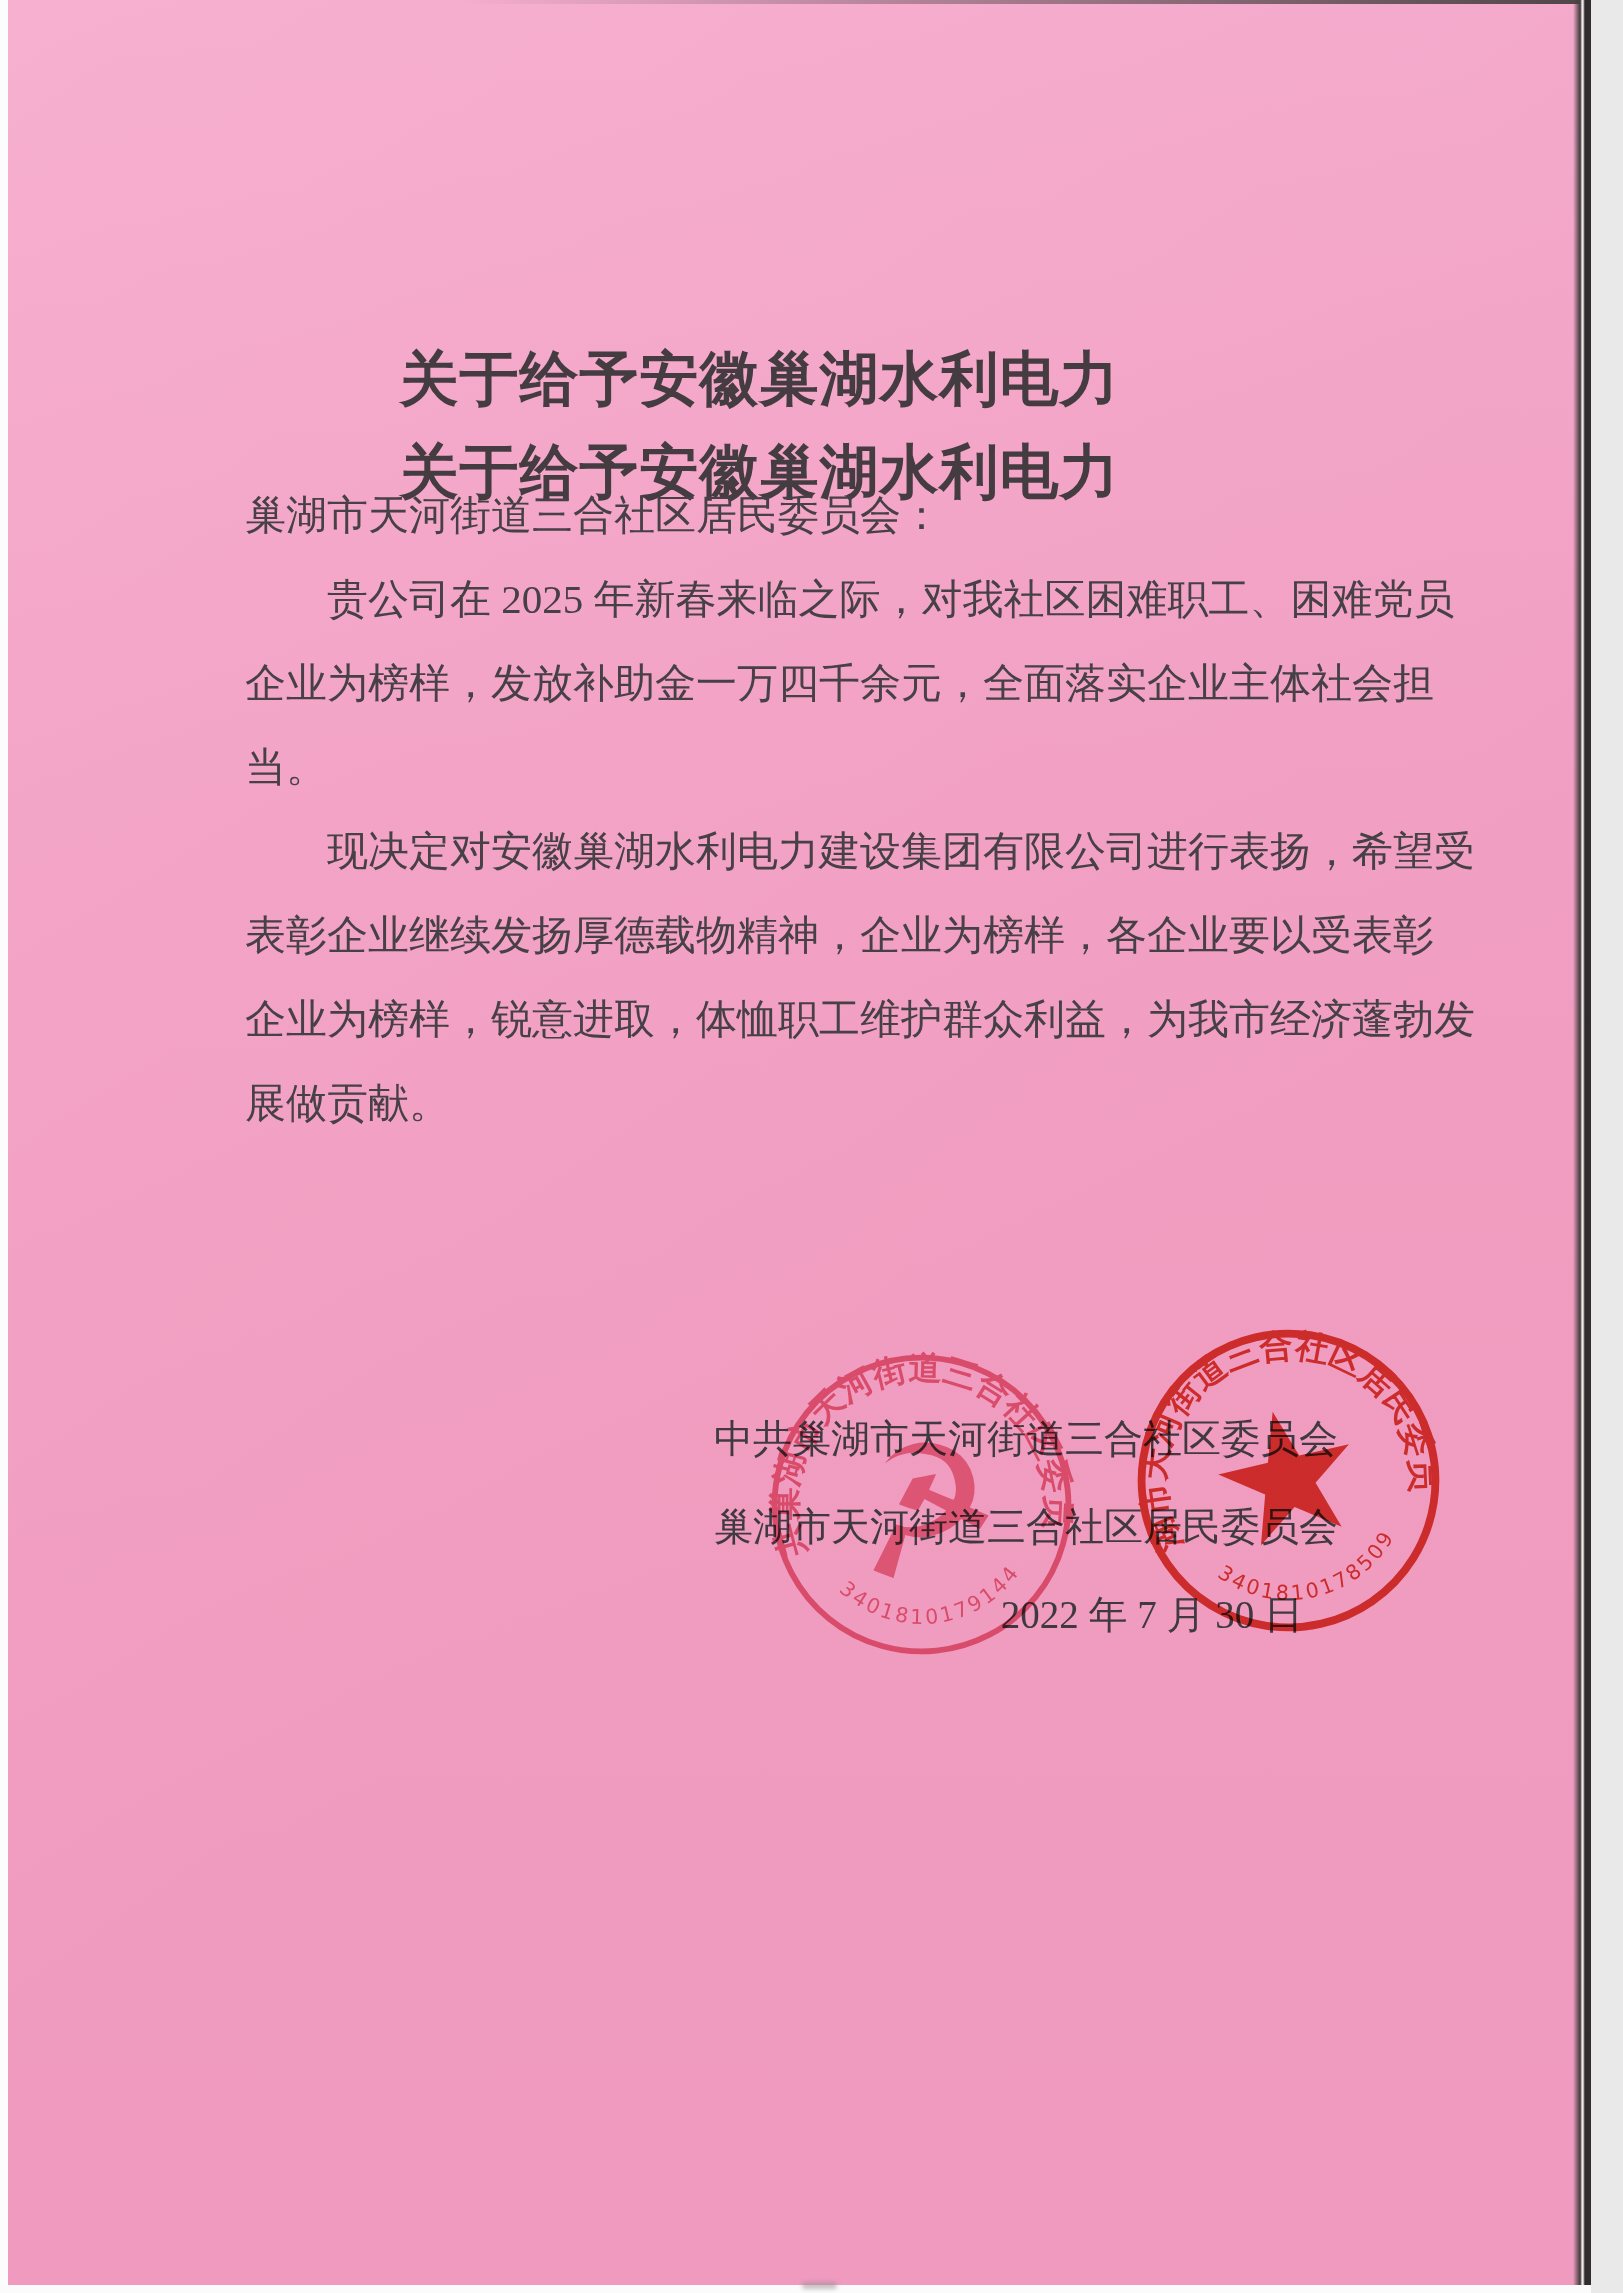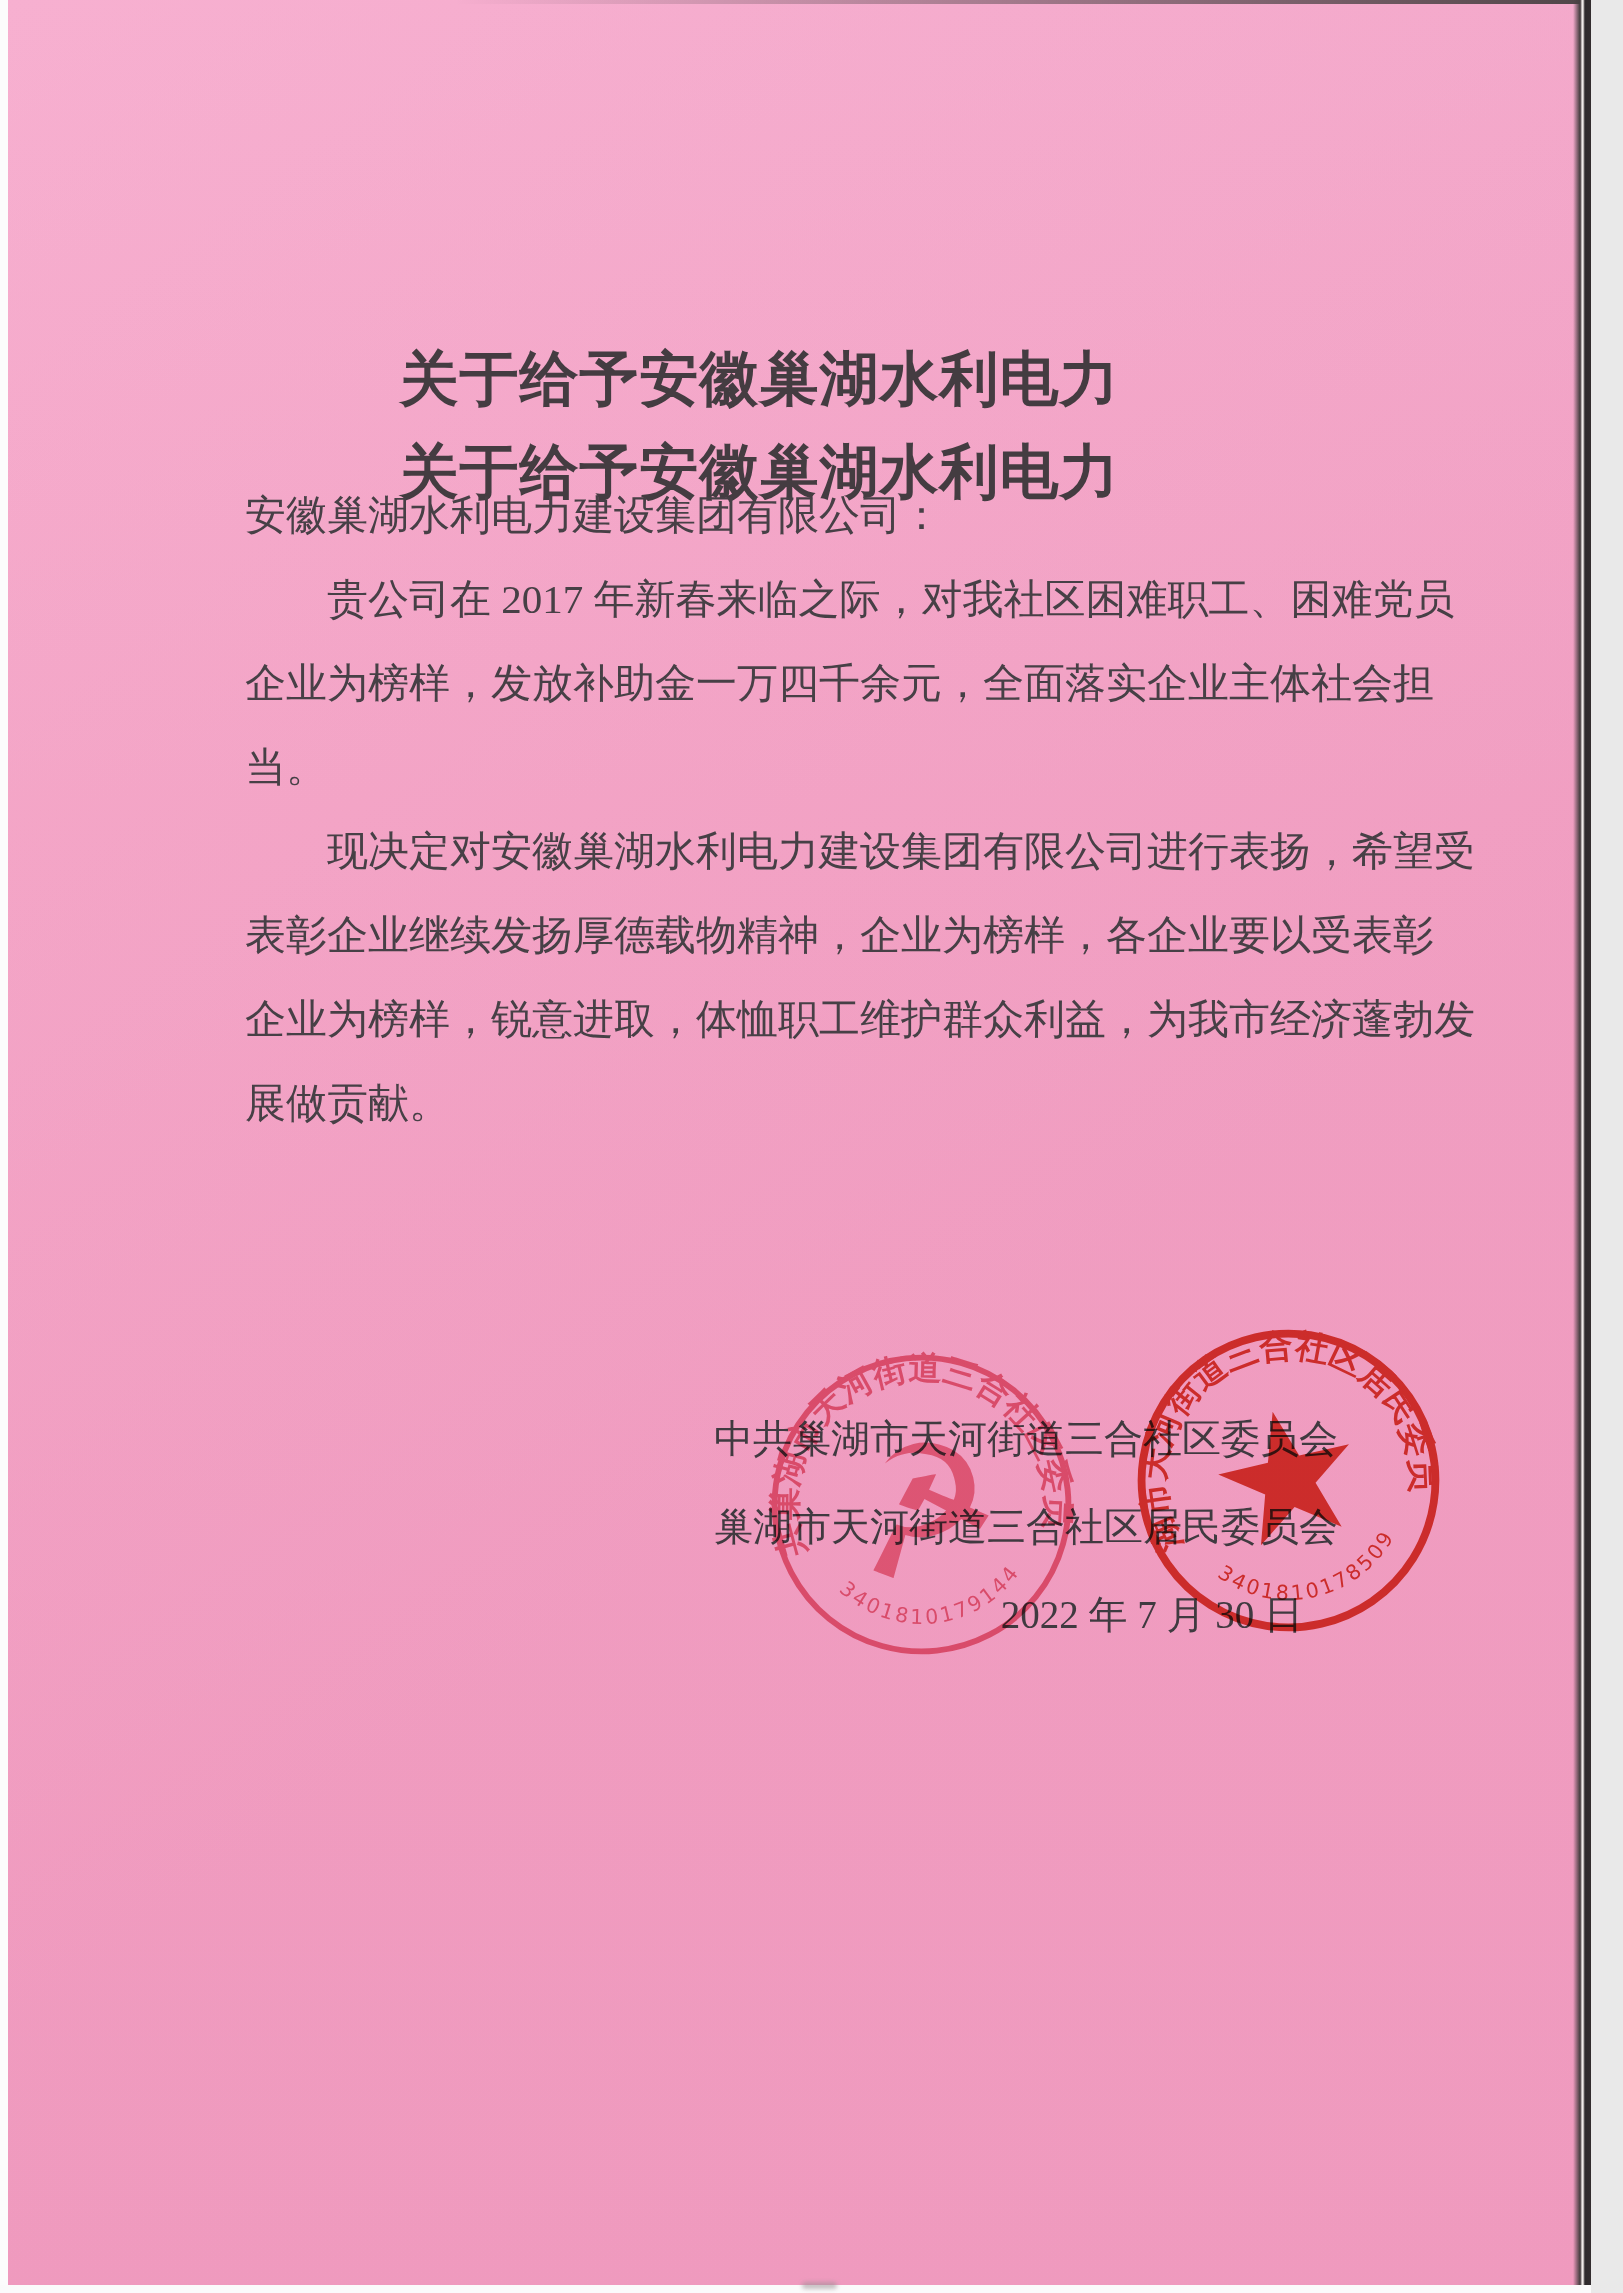--- a/index.html
+++ b/index.html
@@ -50,22 +50,22 @@
 <body>
 
 <div class="page">
 
   <div class="title">
     <div>关于给予安徽巢湖水利电力</div>
     <div>关于给予安徽巢湖水利电力</div>
   </div>
 
   <div class="body-text">
-    <div class="line">安徽巢湖水利电力建设集团有限公司：</div>
-    <div class="line indent">贵公司在 2017 年新春来临之际，对我社区困难职工、困难党员</div>
+    <div class="line">巢湖市天河街道三合社区居民委员会：</div>
+    <div class="line indent">贵公司在 2025 年新春来临之际，对我社区困难职工、困难党员</div>
     <div class="line">企业为榜样，发放补助金一万四千余元，全面落实企业主体社会担</div>
     <div class="line">当。</div>
     <div class="line indent">现决定对安徽巢湖水利电力建设集团有限公司进行表扬，希望受</div>
     <div class="line">表彰企业继续发扬厚德载物精神，企业为榜样，各企业要以受表彰</div>
     <div class="line">企业为榜样，锐意进取，体恤职工维护群众利益，为我市经济蓬勃发</div>
     <div class="line">展做贡献。</div>
   </div>
 
   <div class="sign-block">
     <div>中共巢湖市天河街道三合社区委员会</div>

